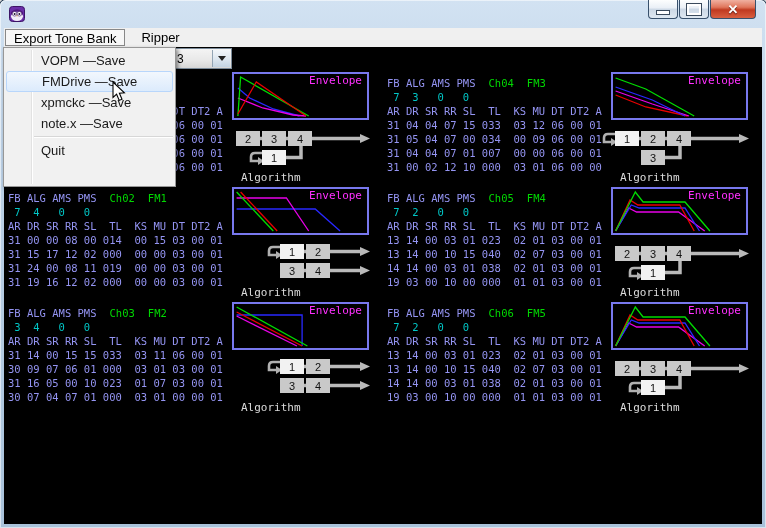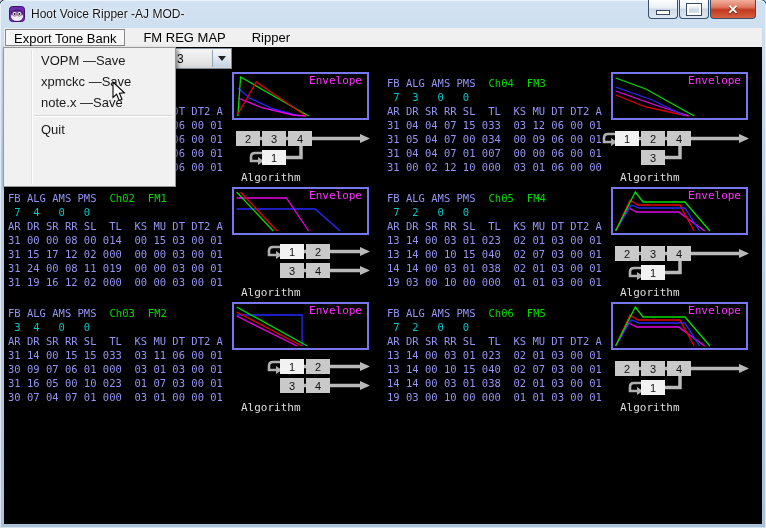--- a/index.html
+++ b/index.html
@@ -59,35 +59,33 @@
     <svg class="app-icon" width="16" height="16" viewBox="0 0 16 16">
       <rect x="0.5" y="0.5" width="15" height="15" rx="3" fill="#6a2ea8" stroke="#3c1466"></rect>
       <ellipse cx="8" cy="10.3" rx="6" ry="4.8" fill="#f2ecf8"></ellipse>
       <path d="M2,9 Q8,2 14,9 L14,6 Q8,0.5 2,6 Z" fill="#50187e"></path>
       <circle cx="5.6" cy="7.8" r="2.3" fill="#fff" stroke="#3c1466" stroke-width="0.6"></circle>
       <circle cx="10.4" cy="7.8" r="2.3" fill="#fff" stroke="#3c1466" stroke-width="0.6"></circle>
       <circle cx="5.6" cy="7.9" r="1" fill="#201030"></circle>
       <circle cx="10.4" cy="7.9" r="1" fill="#201030"></circle>
       <path d="M7.2,9.6 L8.8,9.6 L8,10.8 Z" fill="#e8a020"></path>
     </svg>
-    <span class="title-text">Hoot Voice Ripper -AJ MOD-</span>
     <div class="winbtn btn-min">
         <div class="glyph-min"></div>
       </div>
     <div class="winbtn btn-max">
         <div class="glyph-max"></div>
       </div>
     <div class="winbtn btn-close">
         <span class="glyph-close">✕</span>
       </div>
   </div>
 
   <div class="menubar">
     <span class="mb-open">Export Tone Bank</span>
-    <span class="mb-item" style="margin-left:8px;">FM REG MAP</span>
     <span class="mb-item" style="margin-left:6px;">Ripper</span>
   </div>
 
   <div class="client">
 
     <div class="combo">
       <span class="combo-text">3</span>
       <div class="combo-btn">
         <div class="combo-arrow"></div>
       </div>
@@ -305,20 +303,21 @@
             <text x="74" y="37.5" text-anchor="middle" font-size="11" fill="#111" font-family="Liberation Sans, sans-serif">1</text>
           </svg>
     <span class="algcap">Algorithm</span>
   </div>
 </div>
   </div>
 
   <div class="menu">
     <div class="gutter"></div>
     <div class="mi"><span>VOPM —Save</span></div>
+    <div class="mi hot"><span>FMDrive —Save</span></div>
     <div class="mi"><span>xpmckc —Save</span></div>
     <div class="mi"><span>note.x —Save</span></div>
     <div class="msep"></div>
     <div class="mi"><span>Quit</span></div>
   </div>
 
   <svg class="cursor" width="14" height="21" viewBox="0 0 14 21">
     <path d="M1,1 L1,16.5 L4.6,13.2 L7.2,19.4 L10,18.2 L7.4,12.2 L12.4,11.8 Z" fill="#fff" stroke="#000" stroke-width="1.1"></path>
   </svg>
 

